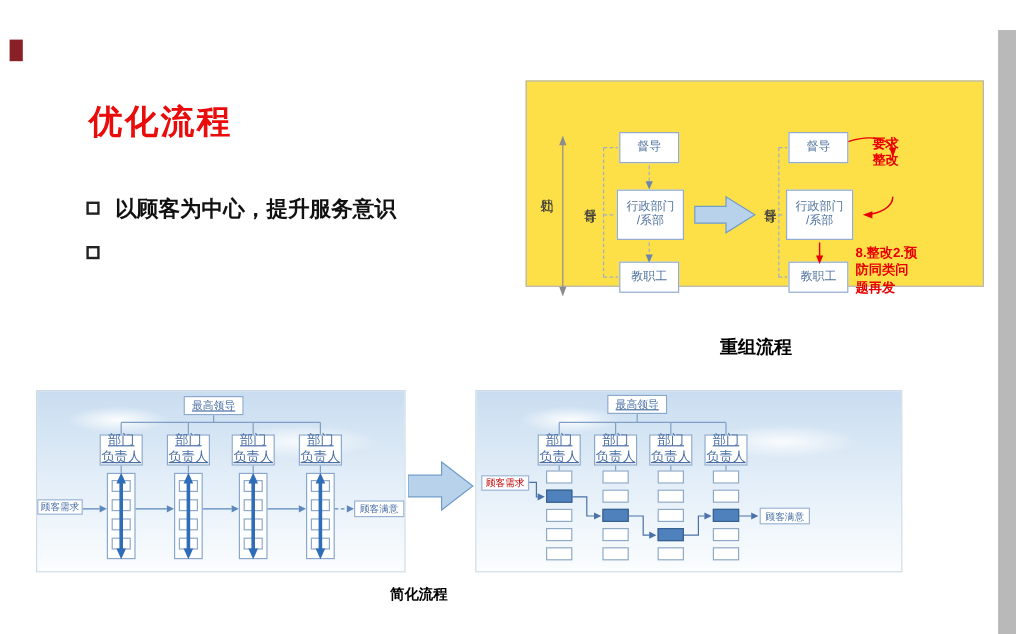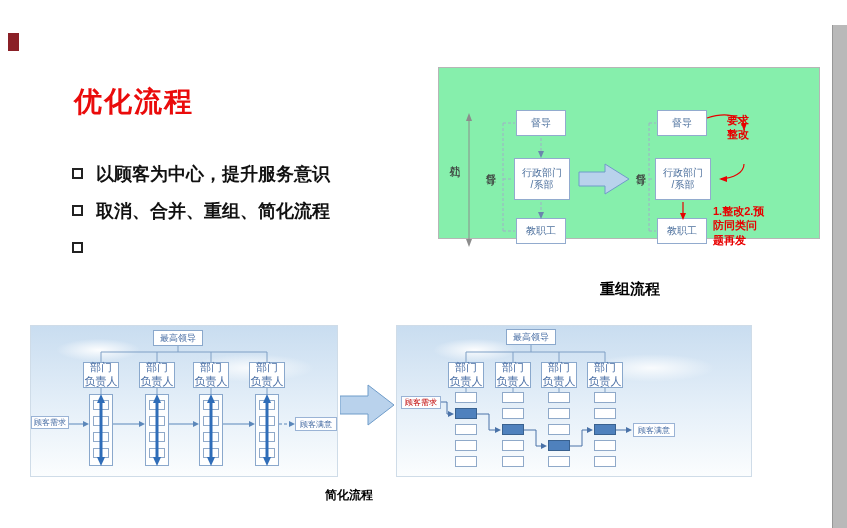--- a/index.html
+++ b/index.html
@@ -16,21 +16,21 @@
   .title { position:absolute; left:74px; top:58px; font-size:28px; font-weight:bold;
            color:#ea0b0b; letter-spacing:2px; }
 
   .bullets { position:absolute; left:72px; top:130px; list-style:none; }
   .bullet  { display:flex; align-items:center; height:37px;text-align:right; }
   .bullet-square { width:11px; height:11px; border:2px solid #222; margin-right:13px; flex:none; background:#fff; }
   .bullet-text { font-size:18px; font-weight:bold; color:#111; }
 
   
   .reorg { position:absolute; left:438px; top:42px; width:382px; height:172px;
-           background:#86efac; border:1px solid #b6b6b6;padding-left:35px; }
+           background:#fde047; border:1px solid #b6b6b6;padding-left:35px; }
   .layer { position:absolute; left:0; top:0; z-index:3; pointer-events:none; }
 
   .rbox { position:absolute; display:flex; align-items:center; justify-content:center;
           text-align:center; border:1px solid #92abce; background:#fff; color:#50739f;
           font-size:10px; line-height:1.25; white-space:pre-line; z-index:2; }
   .rbox.l1 { left:77px;  top:42px;  width:50px; height:26px; }
   .rbox.l2 { left:75px;  top:90px;  width:56px; height:42px; }
   .rbox.l3 { left:77px;  top:150px; width:50px; height:26px; }
   .rbox.r1 { left:218px; top:42px;  width:50px; height:26px; }
   .rbox.r2 { left:216px; top:90px;  width:56px; height:42px; }
@@ -55,21 +55,21 @@
   .simp { position:absolute; border:1px solid #cfdce8;
           background:
             radial-gradient(ellipse 60px 16px at 22% 16%, rgba(255,255,255,.95), rgba(255,255,255,0) 70%),
             radial-gradient(ellipse 90px 20px at 72% 28%, rgba(255,255,255,.85), rgba(255,255,255,0) 70%),
             linear-gradient(180deg,#c9ddf0 0%, #e3eef8 50%, #fbfdfe 100%); }
   .simp-left  { left:30px;  top:300px; width:308px; height:152px; }
   .simp-right { left:396px; top:300px; width:356px; height:152px; }
 
   .sbox { position:absolute; border:1px solid #8aa8cc; background:#fff; color:#4a6fa5;
           display:flex; align-items:center; justify-content:center; text-align:center;
-          white-space:pre-line; z-index:2; }
+          white-space:pre-line; z-index:2;text-decoration:underline; }
   .leader { width:50px; height:16px; font-size:9px; }
   .simp-left  .leader { left:122px; top:4px; }
   .simp-right .leader { left:109px; top:3px; }
   .mgr { width:36px; height:26px; font-size:11px; line-height:1.25; top:36px; }
   .simp-left  .mgr.m1 { left:52px; }  .simp-left  .mgr.m2 { left:108px; }
   .simp-left  .mgr.m3 { left:162px; } .simp-left  .mgr.m4 { left:218px; }
   .simp-right .mgr.m1 { left:51px; }  .simp-right .mgr.m2 { left:98px; }
   .simp-right .mgr.m3 { left:144px; } .simp-right .mgr.m4 { left:190px; }
 
   .lane { position:absolute; top:68px; width:24px; height:72px; border:1px solid #8aa8cc;
@@ -105,44 +105,40 @@
 
     <h1 class="title">优化流程</h1>
 
     <ul class="bullets">
       <li class="bullet">
         <span class="bullet-square"></span>
         <span class="bullet-text">以顾客为中心，提升服务意识</span>
       </li>
       <li class="bullet">
         <span class="bullet-square"></span>
-        <span class="bullet-text">取消、合并、重组、简化流程</span>
-      </li>
-      <li class="bullet">
-        <span class="bullet-square"></span>
       </li>
     </ul>
 
     <div class="reorg">
       <div class="vtext penalty">处罚</div>
       <div class="vtext supl">督导</div>
       <div class="vtext supm">督导</div>
 
       <div class="rbox l1">督导</div>
       <div class="rbox l2">行政部门
 /系部</div>
       <div class="rbox l3">教职工</div>
       <div class="rbox r1">督导</div>
       <div class="rbox r2">行政部门
 /系部</div>
       <div class="rbox r3">教职工</div>
 
       <div class="red-note note1">要求
 整改</div>
-      <div class="red-note note2">1.整改2.预
+      <div class="red-note note2">8.整改2.预
 防同类问
 题再发</div>
 
       <div class="caption reorg-caption">重组流程</div>
 
       <svg class="layer" width="382" height="233" viewBox="0 0 382 233">
         <line x1="30" y1="50" x2="30" y2="174" stroke="#8c8c8c" fill="none"></line>
         <polygon points="27,53 33,53 30,45" fill="#8c8c8c"></polygon>
         <polygon points="27,171 33,171 30,179" fill="#8c8c8c"></polygon>
         <g stroke="#9fb0c6" stroke-dasharray="3 2" fill="none">

